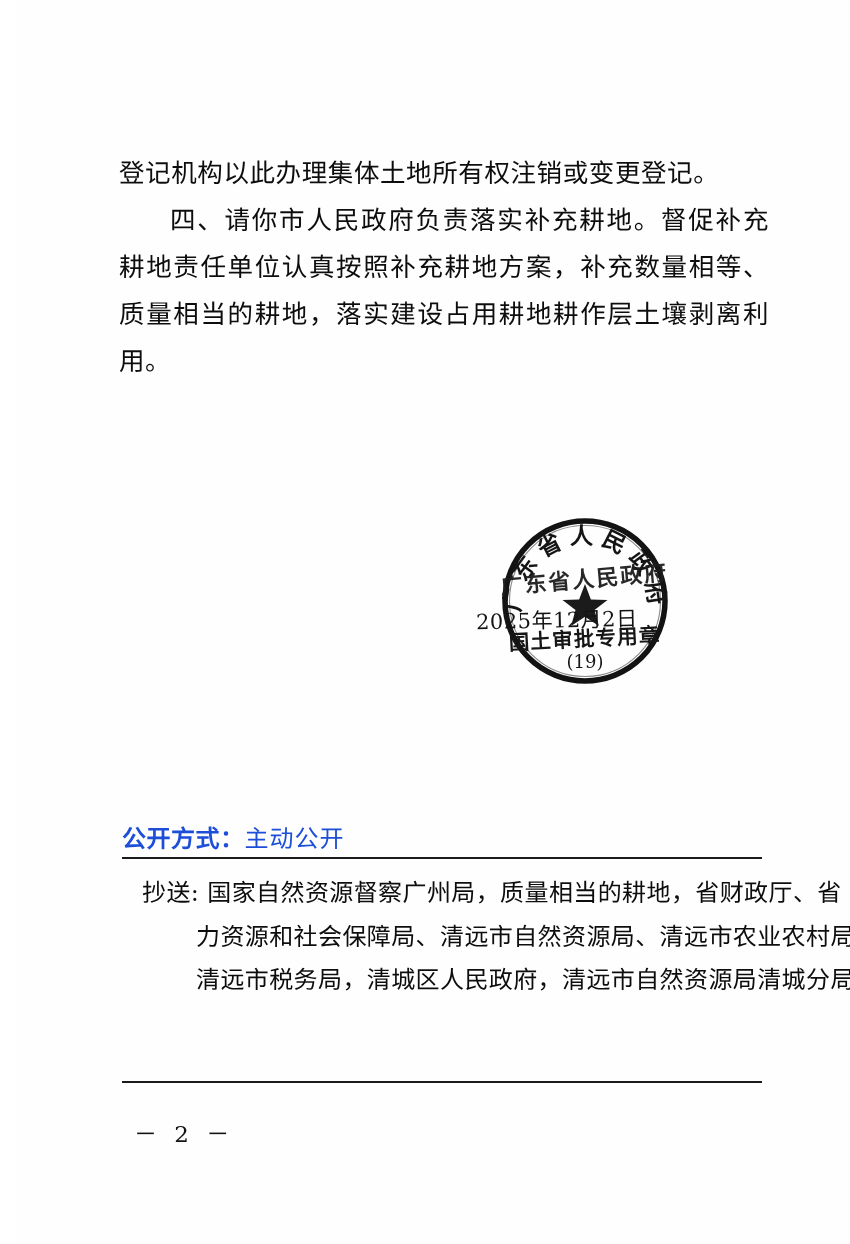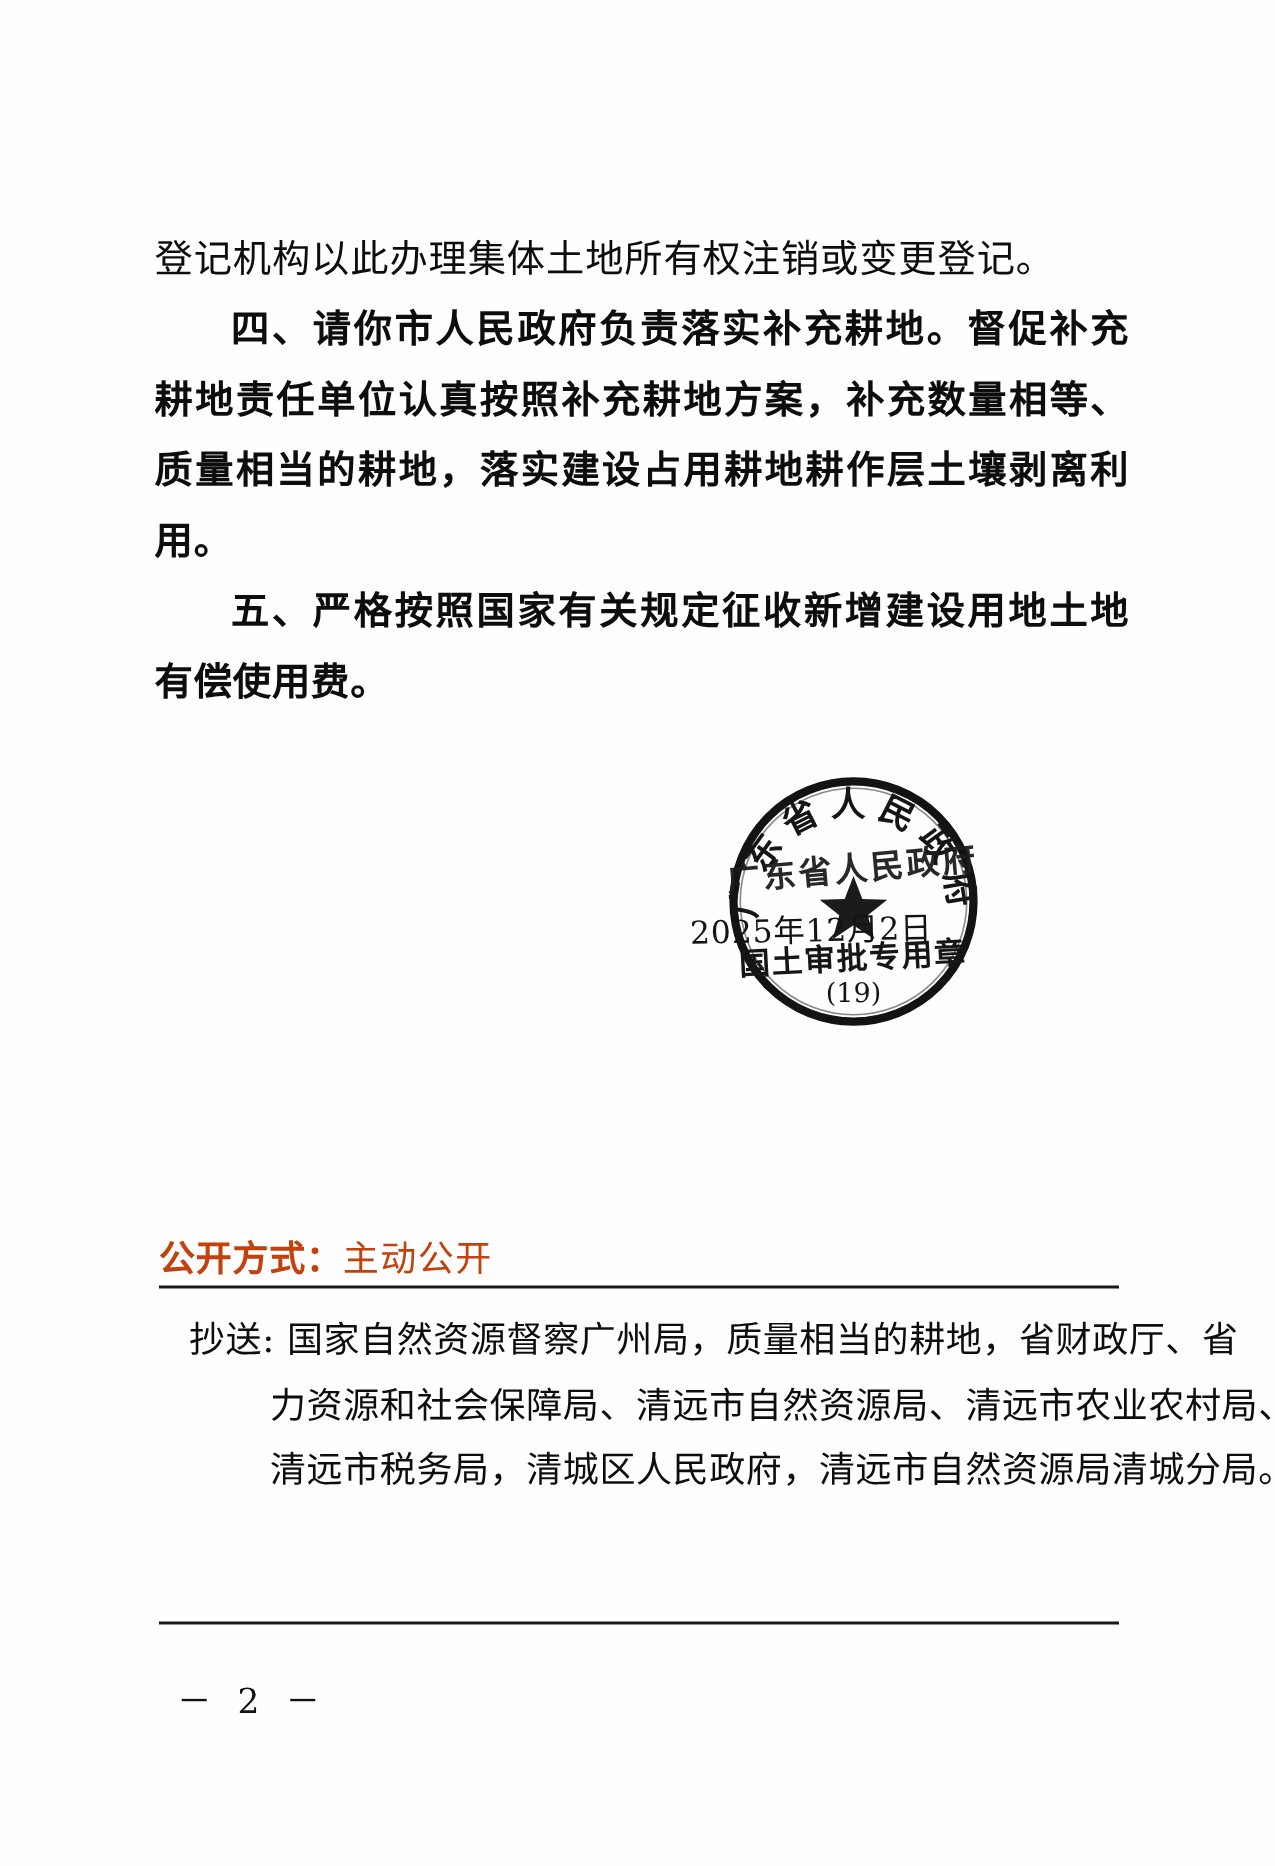--- a/index.html
+++ b/index.html
@@ -15,20 +15,21 @@
     overflow: hidden;
     font-family: "DejaVu Serif", "Liberation Serif", serif;
     color: #111111;
     -webkit-font-smoothing: antialiased;
   }
 
   .page {
     position: absolute;
     inset: 0;
     background: #fefefe;
+    margin-left: 16px;
   }
 
   
   .body-block {
     position: absolute;
     left: 103px;
     top: 150px;
     width: 650px;
   }
   .para {
@@ -36,21 +37,20 @@
     font-size: 25.5px;
     line-height: 47px;
     letter-spacing: 0.6px;
     text-align: justify;
     text-justify: inter-ideograph;
     color: #0d0d0d;
     font-weight: 500;
   }
   .para.indent {
     text-indent: 2em;
-    font-weight: bold;
   }
   .para + .para {
     margin-top: 0px;
   }
 
   
   .seal-area {
     position: absolute;
     left: 483px;
     top: 515px;
@@ -76,21 +76,21 @@
   }
 
   
   .disclosure {
     position: absolute;
     left: 106px;
     top: 823px;
     width: 640px;
     font-size: 24px;
     line-height: 32px;
-    color: #c2410c;
+    color: #1d4ed8;
   }
   .disclosure .lbl {
     font-weight: 700;
     font-family: "DejaVu Sans", "Liberation Sans", sans-serif;
     letter-spacing: 0.5px;
   }
   .disclosure .val {
     font-weight: 400;
     letter-spacing: 1px;
   }
@@ -133,21 +133,20 @@
   }
 </style>
 </head>
 <body>
 
 <div class="page">
 
   <div class="body-block">
     <p class="para">登记机构以此办理集体土地所有权注销或变更登记。</p>
     <p class="para indent">四、请你市人民政府负责落实补充耕地。督促补充耕地责任单位认真按照补充耕地方案，补充数量相等、质量相当的耕地，落实建设占用耕地耕作层土壤剥离利用。</p>
-    <p class="para indent">五、严格按照国家有关规定征收新增建设用地土地有偿使用费。</p>
   </div>
 
   <div class="seal-area">
     <svg class="seal-svg" viewBox="0 0 172 172">
       <defs>
         <path id="arcTop" d="M 22 93 A 64 64 0 0 1 150 93" fill="none"></path>
         <path id="arcBot" d="M 33 104 A 53 53 0 0 0 139 104" fill="none"></path>
       </defs>
 
       <circle cx="86" cy="86" r="80" fill="none" stroke="#131313" stroke-width="5.5"></circle>

